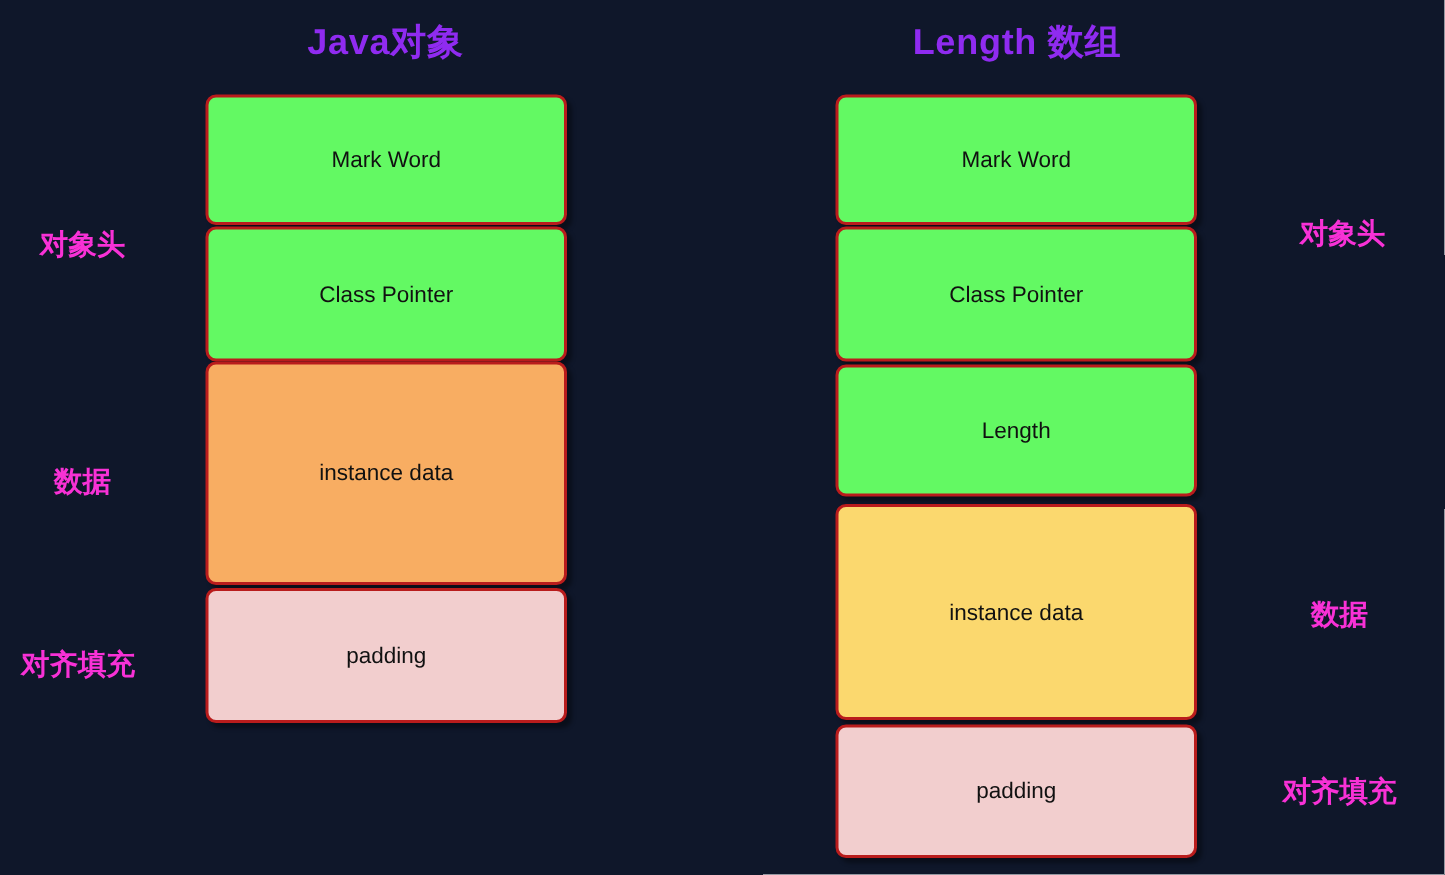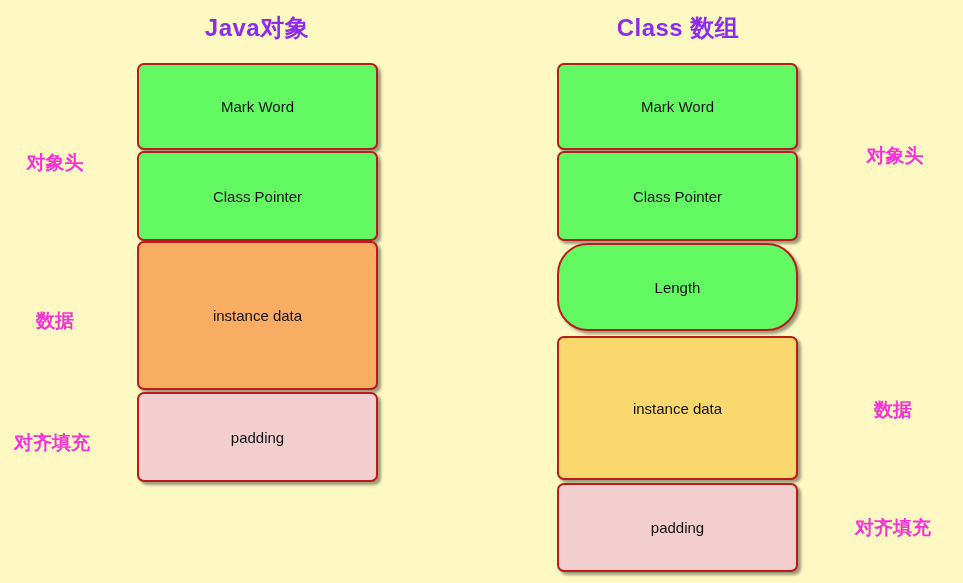--- a/index.html
+++ b/index.html
@@ -5,21 +5,21 @@
   html, body {
     margin: 0;
     padding: 0;
     background: #ffffff;
     font-family: "Liberation Sans", "DejaVu Sans", sans-serif;
   }
   .canvas {
     position: relative;
     width: 963px;
     height: 583px;
-    background: #fef9c3;
+    background: #0f172a;
     overflow: hidden;
   }
   .col-title {
     position: absolute;
     width: 300px;
     text-align: center;
     font-size: 24px;
     font-weight: bold;
     letter-spacing: 0.5px;
   }
@@ -43,30 +43,30 @@
     font-weight: bold;
     font-family: Liberation Mono, monospace;
   }
 </style>
 </head>
 <body>
 
 <div class="canvas">
 
   <div class="col-title" style="left: 107px; top: 12px; color: rgb(143, 43, 240);">Java对象</div>
-  <div class="col-title" style="left: 528px; top: 12px; color: rgb(143, 43, 240);">Class 数组</div>
+  <div class="col-title" style="left: 528px; top: 12px; color: rgb(143, 43, 240);">Length 数组</div>
 
   <div class="memory-box" style="left: 137px; top: 63px; height: 83px; background-color: rgb(99, 249, 99);">Mark Word</div>
   <div class="memory-box" style="left: 137px; top: 151px; height: 86px; background-color: rgb(99, 249, 99);">Class Pointer</div>
   <div class="memory-box" style="left: 137px; top: 241px; height: 145px; background-color: rgb(248, 173, 98);">instance data</div>
   <div class="memory-box" style="left: 137px; top: 392px; height: 86px; background-color: rgb(242, 206, 206);">padding</div>
 
   <div class="memory-box" style="left: 557px; top: 63px; height: 83px; background-color: rgb(99, 249, 99);">Mark Word</div>
   <div class="memory-box" style="left: 557px; top: 151px; height: 86px; background-color: rgb(99, 249, 99);">Class Pointer</div>
-  <div class="memory-box" style="left: 557px; top: 243px; height: 84px; background-color: rgb(99, 249, 99); border-radius: 31px;">Length</div>
+  <div class="memory-box" style="left: 557px; top: 243px; height: 84px; background-color: rgb(99, 249, 99);">Length</div>
   <div class="memory-box" style="left: 557px; top: 336px; height: 140px; background-color: rgb(251, 216, 110);">instance data</div>
   <div class="memory-box" style="left: 557px; top: 483px; height: 85px; background-color: rgb(242, 206, 206);">padding</div>
 
   <div class="side-label" style="left: 0px; top: 150px; color: rgb(248, 49, 214);">对象头</div>
   <div class="side-label" style="left: 0px; top: 308px; color: rgb(248, 49, 214);">数据</div>
   <div class="side-label" style="left: -3px; top: 430px; color: rgb(248, 49, 214);">对齐填充</div>
 
   <div class="side-label" style="left: 840px; top: 143px; color: rgb(248, 49, 214);">对象头</div>
   <div class="side-label" style="left: 838px; top: 397px; color: rgb(248, 49, 214);">数据</div>
   <div class="side-label" style="left: 838px; top: 515px; color: rgb(248, 49, 214);">对齐填充</div>

